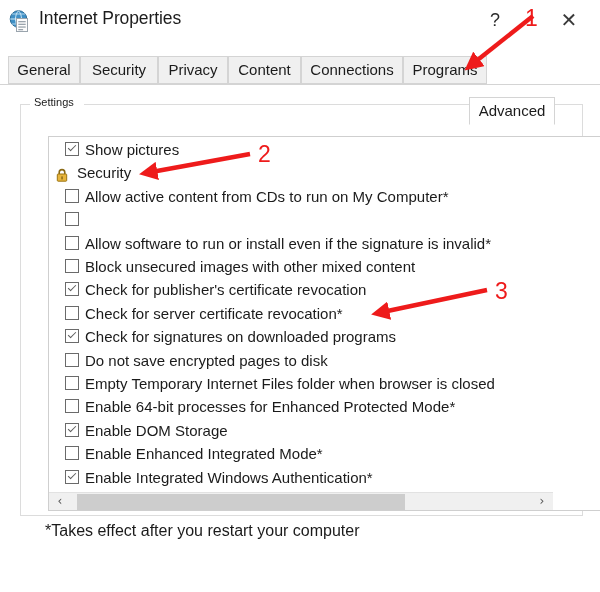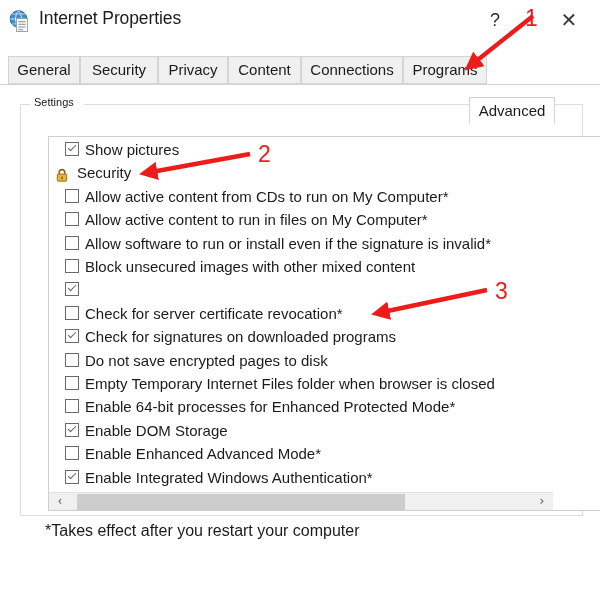--- a/index.html
+++ b/index.html
@@ -323,32 +323,32 @@
             <rect x="6.3" y="8.4" width="1.5" height="3" fill="#8a6a16"></rect>
           </svg></span>
         <span class="hdr-label">Security</span>
       </div>
       <div class="list-row" style="top: 47.8px;">
         <span class="cb"></span>
         <span class="row-label">Allow active content from CDs to run on My Computer*</span>
       </div>
       <div class="list-row" style="top: 71.2px;">
         <span class="cb"></span>
-        <span class="row-label">Allow active content to run in files on My Computer*</span>
       </div>
       <div class="list-row" style="top: 94.6px;">
         <span class="cb"></span>
         <span class="row-label">Allow software to run or install even if the signature is invalid*</span>
       </div>
       <div class="list-row" style="top: 118px;">
         <span class="cb"></span>
         <span class="row-label">Block unsecured images with other mixed content</span>
       </div>
       <div class="list-row" style="top: 141.4px;">
         <span class="cb checked"></span>
+        <span class="row-label">Check for publisher's certificate revocation</span>
       </div>
       <div class="list-row" style="top: 164.8px;">
         <span class="cb"></span>
         <span class="row-label">Check for server certificate revocation*</span>
       </div>
       <div class="list-row" style="top: 188.2px;">
         <span class="cb checked"></span>
         <span class="row-label">Check for signatures on downloaded programs</span>
       </div>
       <div class="list-row" style="top: 211.6px;">
@@ -362,21 +362,21 @@
       <div class="list-row" style="top: 258.4px;">
         <span class="cb"></span>
         <span class="row-label">Enable 64-bit processes for Enhanced Protected Mode*</span>
       </div>
       <div class="list-row" style="top: 281.8px;">
         <span class="cb checked"></span>
         <span class="row-label">Enable DOM Storage</span>
       </div>
       <div class="list-row" style="top: 305.2px;">
         <span class="cb"></span>
-        <span class="row-label">Enable Enhanced Advanced Mode*</span>
+        <span class="row-label">Enable Enhanced Integrated Mode*</span>
       </div>
       <div class="list-row" style="top: 328.6px;">
         <span class="cb checked"></span>
         <span class="row-label">Enable Integrated Windows Authentication*</span>
       </div>
     </div>
 
   <div class="vscroll">
     <span class="arrow up">⌃</span>
     <div class="vthumb"></div>

